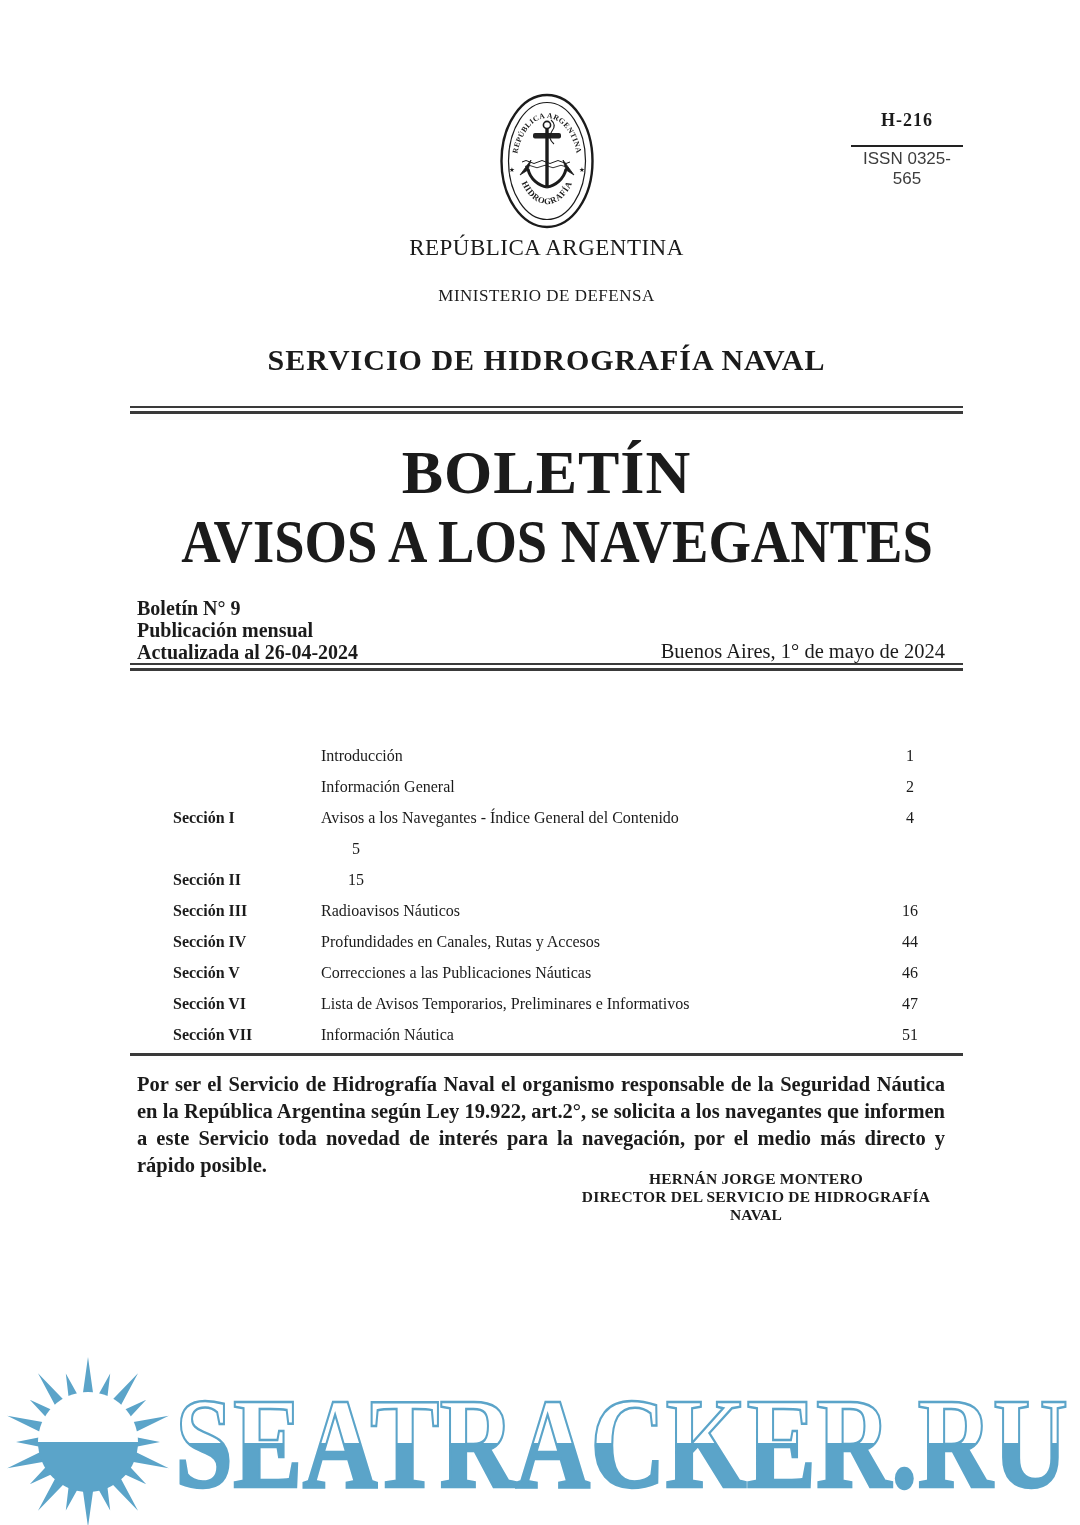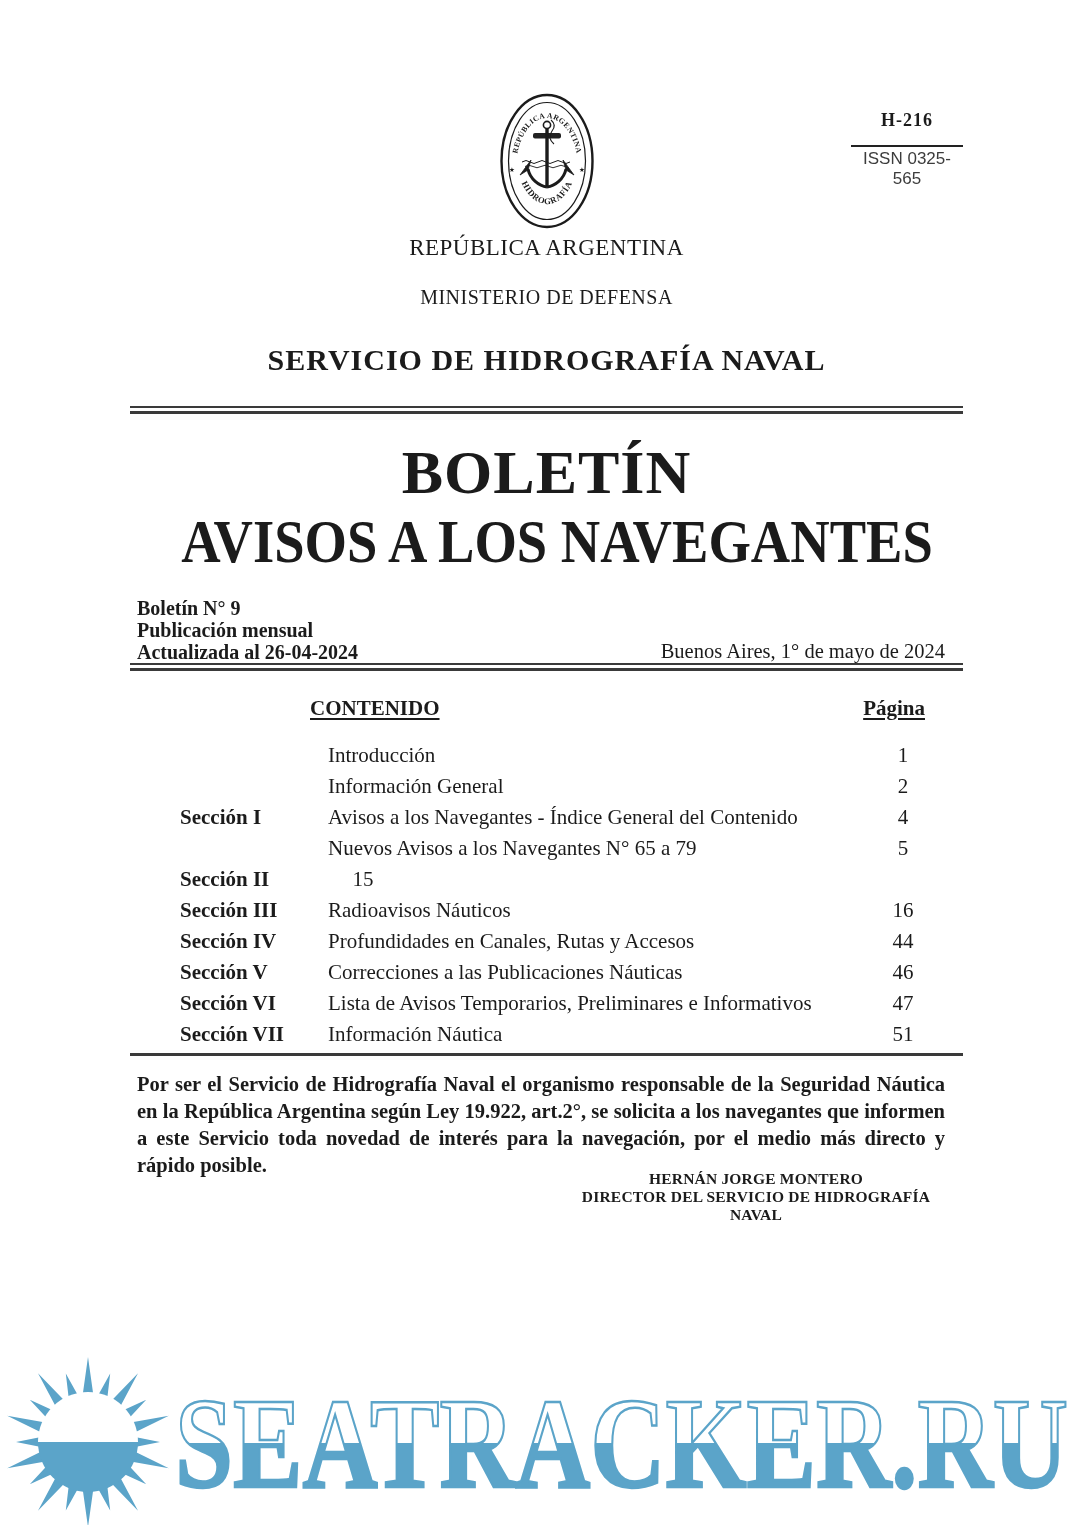--- a/index.html
+++ b/index.html
@@ -11,21 +11,21 @@
   .badge .code{font-size:18px;font-weight:bold;letter-spacing:1px;
                border-bottom:2px solid #222;padding-bottom:14px;}
   .badge .issn{font-family:"Liberation Sans", sans-serif;font-size:17px;color:#3c3c3c;margin-top:2px;}
 
   
   .seal{position:absolute;left:499px;top:92px;width:96px;height:138px;}
 
   
   .hdr{position:absolute;left:130px;width:833px;text-align:center;}
   .hdr-country{top:235px;font-size:23px;letter-spacing:0.5px;}
-  .hdr-ministry{top:286px;font-size:20px;letter-spacing:0.5px;}
+  .hdr-ministry{top:286px;font-size:17px;letter-spacing:0.5px;}
   .hdr-service{top:343px;font-size:30px;font-weight:bold;letter-spacing:1px;}
 
   .rule-double{position:absolute;left:130px;width:833px;height:3px;
                border-top:2px solid #3a3a3a;border-bottom:3px solid #3a3a3a;}
   .rule-single{position:absolute;left:130px;width:833px;height:3px;background:#3a3a3a;}
 
   .title-line{position:absolute;left:130px;width:833px;text-align:center;
               font-weight:bold;font-size:62px;line-height:1;}
   .title-1{top:441px;letter-spacing:1px;}
   .title-2{top:510px;}
@@ -34,23 +34,23 @@
   .meta{position:absolute;left:137px;top:597px;font-weight:bold;font-size:20px;line-height:22px;}
   .place-date{position:absolute;right:135px;top:640px;font-size:20.5px;margin-left:37px;}
 
   
   .toc-header{position:absolute;left:130px;top:696px;width:833px;display:flex;
               font-weight:bold;font-size:21px;}
   .toc-header .contenido{margin-left:180px;text-decoration:underline;
               text-decoration-thickness:2px;text-underline-offset:3px;}
   .toc-header .pagina{margin-left:auto;margin-right:38px;text-decoration:underline;
               text-decoration-thickness:2px;text-underline-offset:3px;}
-  .toc-rows{position:absolute;left:138px;top:740px;width:833px;font-size:21px;}
+  .toc-rows{position:absolute;left:145px;top:740px;width:833px;font-size:16px;}
   .toc-row{display:flex;height:31px;line-height:31px;}
-  .toc-row .sec{width:148px;margin-left:42px;font-weight:bold;white-space:nowrap;}
+  .toc-row .sec{width:148px;margin-left:28px;font-weight:bold;white-space:nowrap;}
   .toc-row .ttl{flex:1;white-space:nowrap;}
   .toc-row .pg{width:70px;margin-right:33px;text-align:center;}
 
   .notice{position:absolute;left:137px;top:1071px;width:808px;font-weight:bold;
           font-size:20.5px;line-height:27px;text-align:justify;}
 
   .signature{position:absolute;left:560px;top:1170px;width:392px;text-align:center;
              font-weight:bold;font-size:15.5px;line-height:18px;letter-spacing:0.2px;}
 
   .watermark{position:absolute;left:0px;top:1340px;width:1080px;height:185px;}
@@ -107,24 +107,20 @@
 
   <div class="meta">
     <div>Boletín N° 9</div>
     <div>Publicación mensual</div>
     <div>Actualizada al 26-04-2024</div>
   </div>
   <div class="place-date">Buenos Aires, 1° de mayo de 2024</div>
 
   <div class="rule-double" style="top:663px"></div>
 
-  <div class="toc-header">
-    <span class="contenido">CONTENIDO</span>
-    <span class="pagina">Página</span>
-  </div>
   <div class="toc-rows">
     <div class="toc-row">
       <span class="sec"></span>
       <span class="ttl">Introducción</span>
       <span class="pg">1</span>
     </div>
 
     <div class="toc-row">
       <span class="sec"></span>
       <span class="ttl">Información General</span>
@@ -132,21 +128,20 @@
     </div>
 
     <div class="toc-row">
       <span class="sec">Sección I</span>
       <span class="ttl">Avisos a los Navegantes - Índice General del Contenido</span>
       <span class="pg">4</span>
     </div>
 
     <div class="toc-row">
       <span class="sec"></span>
-      <span class="ttl">Nuevos Avisos a los Navegantes N° 65 a 79</span>
       <span class="pg">5</span>
     </div>
 
     <div class="toc-row">
       <span class="sec">Sección II</span>
       <span class="pg">15</span>
     </div>
 
     <div class="toc-row">
       <span class="sec">Sección III</span>

